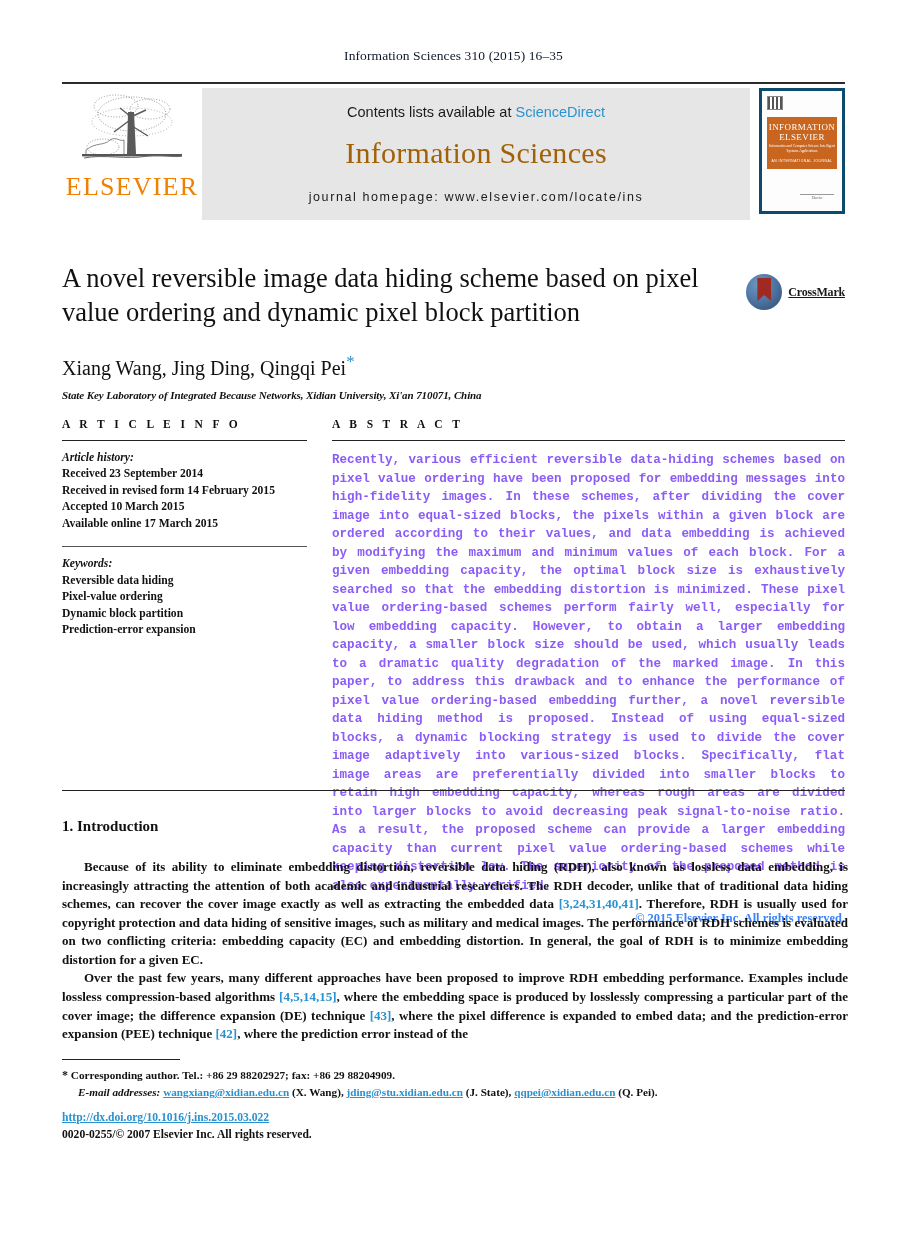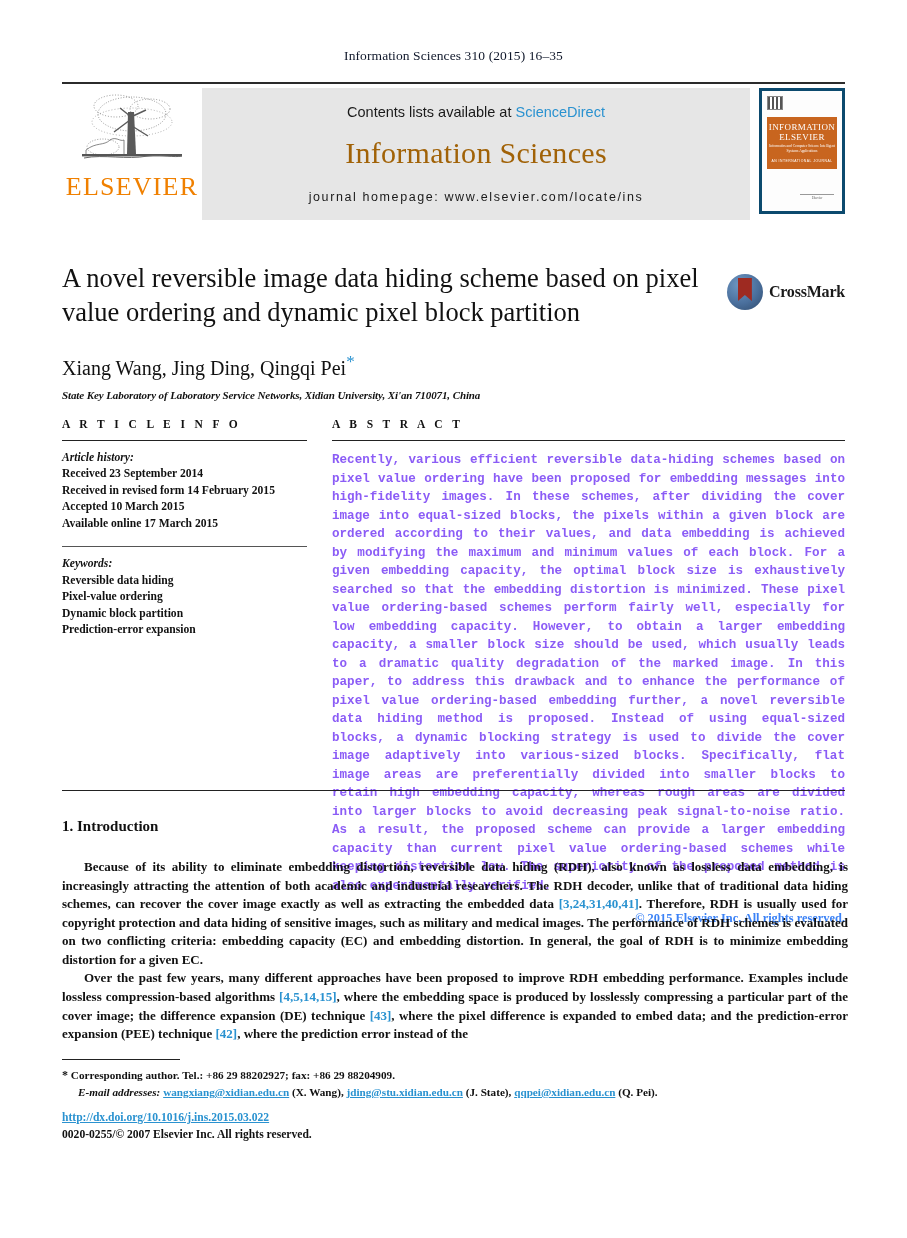--- a/index.html
+++ b/index.html
@@ -219,25 +219,26 @@
   }
   .crossmark-badge::after {
     content: "";
     position: absolute;
     left: 11px; top: 4px;
     width: 14px; height: 23px;
     background: #9e2a21;
     clip-path: polygon(0 0, 100% 0, 100% 100%, 50% 74%, 0 100%);
   }
   .crossmark-label {
-    font-size: 16px;
+    font-size: 12px;
     font-weight: bold;
     font-family: "Liberation Serif", serif;
     color: #1a1a1a;
     letter-spacing: -0.2px;
+    text-decoration: underline;
   }
 
   
   .info-row {
     position: absolute;
     top: 418px;
     left: 62px;
     width: 783px;
     display: flex;
     gap: 12px;
@@ -407,21 +408,21 @@
         <div class="cover-foot">Elsevier</div>
       </div>
     </div>
   </div>
 
   <div class="title-block">
     <h1 class="paper-title">A novel reversible image data hiding scheme based on pixel value ordering and dynamic pixel block partition</h1>
     <div class="authors">
       <span>Xiang Wang, Jing Ding, Qingqi Pei</span><span class="star">*</span>
     </div>
-    <div class="affiliation">State Key Laboratory of Laboratory Service Networks, Xidian University, Xi'an 710071, China</div>
+    <div class="affiliation">State Key Laboratory of Integrated Because Networks, Xidian University, Xi'an 710071, China</div>
 
     <div class="crossmark">
       <div class="crossmark-badge"></div>
       <div class="crossmark-label">CrossMark</div>
     </div>
   </div>
 
   <div class="info-row">
 
     <div class="col-info">

